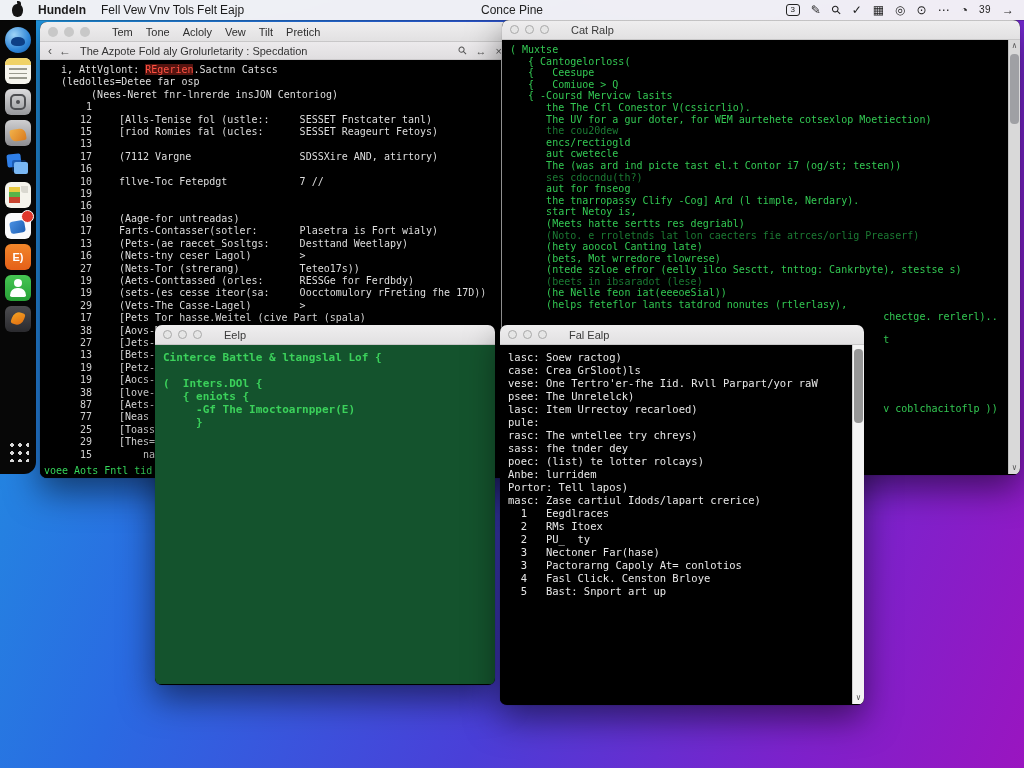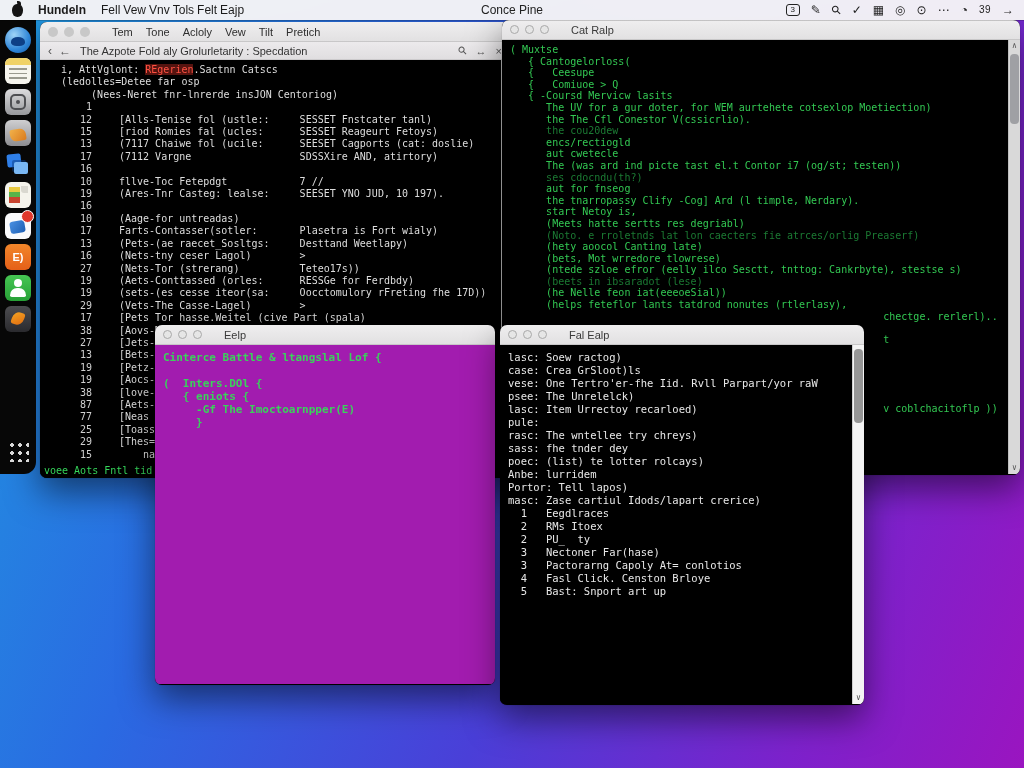--- a/index.html
+++ b/index.html
@@ -102,21 +102,21 @@
   #w2 .line { font-size:10px; line-height:11.6px; color:#33c953; white-space:pre; }
   #w2 .line.dim { color:#1b7a33; }
   .vscroll { position:absolute; right:0; top:0; bottom:0; width:12px; background:#d9d9d9; border-left:1px solid #bfbfbf;
     display:flex; flex-direction:column; align-items:center; font-size:8px; color:#555; }
   .vscroll .arr { height:12px; line-height:12px; }
   .vscroll .arr.bottom { margin-top:auto; }
   .vscroll .thumb { position:absolute; left:1px; right:1px; border-radius:4px; background:#9fa0a4; }
   #w2 .thumb { top:14px; height:70px; }
   
   #w3 { left:155px; top:325px; width:340px; height:360px; z-index:30; }
-  #w3 .content { height:339px; background:#a21caf; padding:6px 8px; }
+  #w3 .content { height:339px; background:#14532d; padding:6px 8px; }
   #w3 .line { font-size:11px; line-height:13px; color:#3bd15b; white-space:pre; font-weight:bold; }
   
   #w4 { left:500px; top:325px; width:364px; height:380px; z-index:40; }
   #w4 .content { position:relative; height:359px; background:#000; padding:6px 24px 0 8px; overflow:hidden; }
   #w4 .line { font-size:10.5px; line-height:13px; color:#e8e8e8; white-space:pre; }
   #w4 .vscroll { background:#f4f4f4; border-left:1px solid #d0d0d0; }
   #w4 .thumb { top:4px; height:74px; background:#969696; }
 </style>
 </head>
 <body>
@@ -150,25 +150,25 @@
       </span>
     </div>
     <div class="content mono" data-name="editor-content">
       <div id="w1-lines">
           <div class="erow nonum" data-name="editor-line"><span class="ln"></span><span class="etx"><span>i, AttVglont: </span><span class="red">REgerien</span><span>.Sactnn Catscs</span></span></div>
           <div class="erow nonum" data-name="editor-line"><span class="ln"></span><span class="etx">(ledolles=Detee far osp</span></div>
           <div class="erow nonum" data-name="editor-line"><span class="ln"></span><span class="etx">     (Nees-Neret fnr-lnrerde insJON Centoriog)</span></div>
           <div class="erow" data-name="editor-line"><span class="ln">1</span><span class="etx"></span></div>
           <div class="erow" data-name="editor-line"><span class="ln">12</span><span class="etx">[Alls-Tenise fol (ustle::     SESSET Fnstcater tanl)</span></div>
           <div class="erow" data-name="editor-line"><span class="ln">15</span><span class="etx">[riod Romies fal (ucles:      SESSET Reageurt Fetoys)</span></div>
-          <div class="erow" data-name="editor-line"><span class="ln">13</span><span class="etx">(7117 Chaiwe fol (ucile:      SEESET Cagports (cat: doslie)</span></div>
+          <div class="erow" data-name="editor-line"><span class="ln">13</span></div>
           <div class="erow" data-name="editor-line"><span class="ln">17</span><span class="etx">(7112 Vargne                  SDSSXire AND, atirtory)</span></div>
           <div class="erow" data-name="editor-line"><span class="ln">16</span><span class="etx"></span></div>
           <div class="erow" data-name="editor-line"><span class="ln">10</span><span class="etx">fllve-Toc Fetepdgt            7 //</span></div>
-          <div class="erow" data-name="editor-line"><span class="ln">19</span><span class="etx">(Ares-Tnr Casteg: lealse:     SEESET YNO JUD, 10 197).</span></div>
+          <div class="erow" data-name="editor-line"><span class="ln">19</span></div>
           <div class="erow" data-name="editor-line"><span class="ln">16</span><span class="etx"></span></div>
           <div class="erow" data-name="editor-line"><span class="ln">10</span><span class="etx">(Aage-for untreadas)</span></div>
           <div class="erow" data-name="editor-line"><span class="ln">17</span><span class="etx">Farts-Contasser(sotler:       Plasetra is Fort wialy)</span></div>
           <div class="erow" data-name="editor-line"><span class="ln">13</span><span class="etx">(Pets-(ae raecet_Sosltgs:     Desttand Weetlapy)</span></div>
           <div class="erow" data-name="editor-line"><span class="ln">16</span><span class="etx">(Nets-tny ceser Lagol)        &gt;</span></div>
           <div class="erow" data-name="editor-line"><span class="ln">27</span><span class="etx">(Nets-Tor (strerang)          Teteo17s))</span></div>
           <div class="erow" data-name="editor-line"><span class="ln">19</span><span class="etx">(Aets-Conttassed (orles:      RESSGe for Ferdbdy)</span></div>
           <div class="erow" data-name="editor-line"><span class="ln">19</span><span class="etx">(sets-(es cesse iteor(sa:     Oocctomulory rFreting fhe 17D))</span></div>
           <div class="erow" data-name="editor-line"><span class="ln">29</span><span class="etx">(Vets-The Casse-Lagel)        &gt;</span></div>
           <div class="erow" data-name="editor-line"><span class="ln">17</span><span class="etx">[Pets Tor hasse.Weitel (cive Part (spala)</span></div>
@@ -198,22 +198,22 @@
       </div>
       <span class="wtitle" data-name="green-terminal-title">Cat Ralp</span>
     </div>
     <div class="content mono" data-name="green-terminal-content">
       <div id="w2-lines">
           <div class="line" data-name="terminal-line">( Muxtse</div>
           <div class="line" data-name="terminal-line">   { Cantogelorloss(</div>
           <div class="line" data-name="terminal-line">   {   Ceesupe</div>
           <div class="line" data-name="terminal-line">   {   Comiuoe &gt; Q</div>
           <div class="line" data-name="terminal-line">   { -Coursd Mervicw lasits</div>
+          <div class="line" data-name="terminal-line">      the The Cfl Conestor V(cssicrlio).</div>
           <div class="line" data-name="terminal-line">      The UV for a gur doter, for WEM aurtehete cotsexlop Moetiection)</div>
-          <div class="line" data-name="terminal-line">      the The Cfl Conestor V(cssicrlio).</div>
           <div class="line dim" data-name="terminal-line">      the cou20dew</div>
           <div class="line" data-name="terminal-line">      encs/rectiogld</div>
           <div class="line" data-name="terminal-line">      aut cwetecle</div>
           <div class="line" data-name="terminal-line">      The (was ard ind picte tast el.t Contor i7 (og/st; testen))</div>
           <div class="line dim" data-name="terminal-line">      ses cdocndu(th?)</div>
           <div class="line" data-name="terminal-line">      aut for fnseog</div>
           <div class="line" data-name="terminal-line">      the tnarropassy Clify -Cog] Ard (l timple, Nerdary).</div>
           <div class="line" data-name="terminal-line">      start Netoy is,</div>
           <div class="line" data-name="terminal-line">      (Meets hatte sertts res degriabl)</div>
           <div class="line dim" data-name="terminal-line">      (Noto. e rroletnds lat lon caecters fie atrces/orlig Preaserf)</div>

